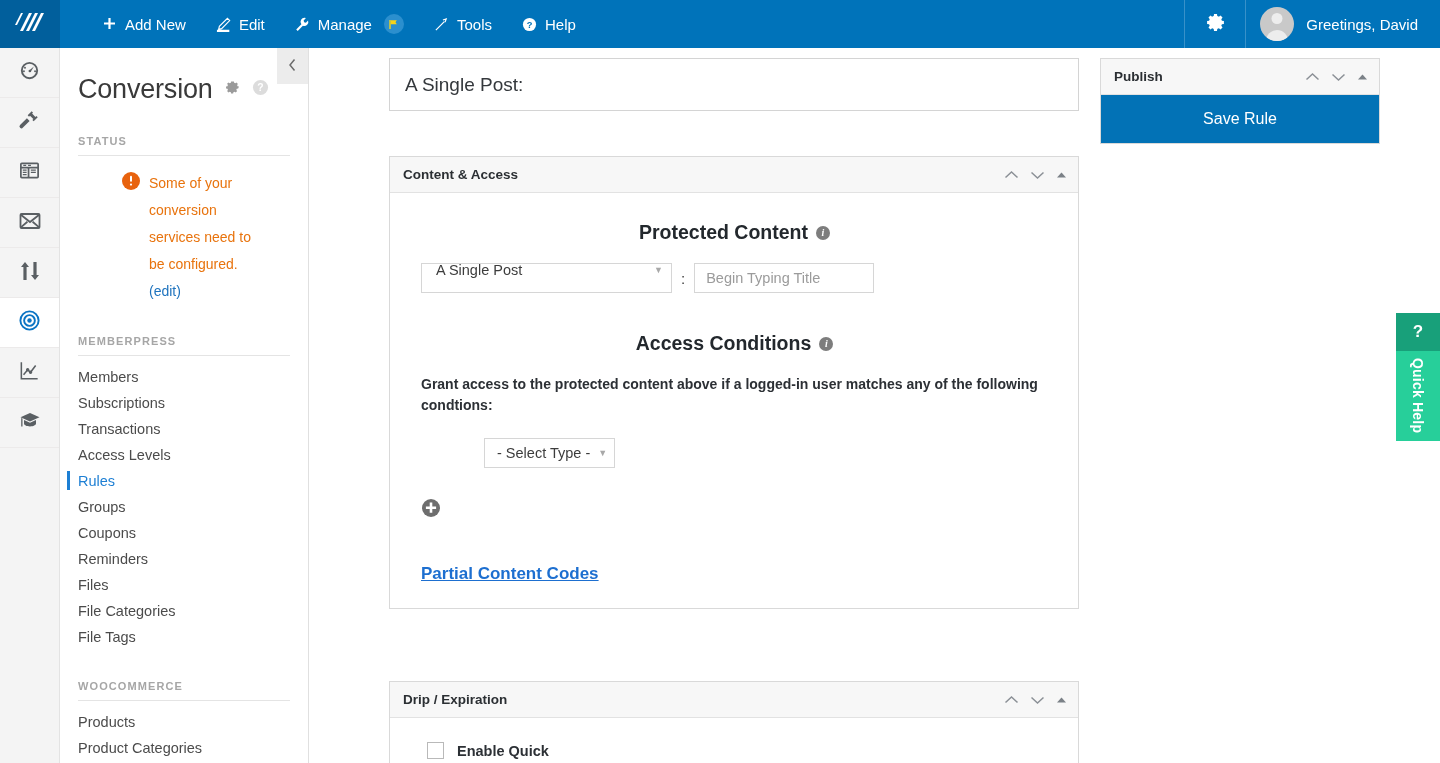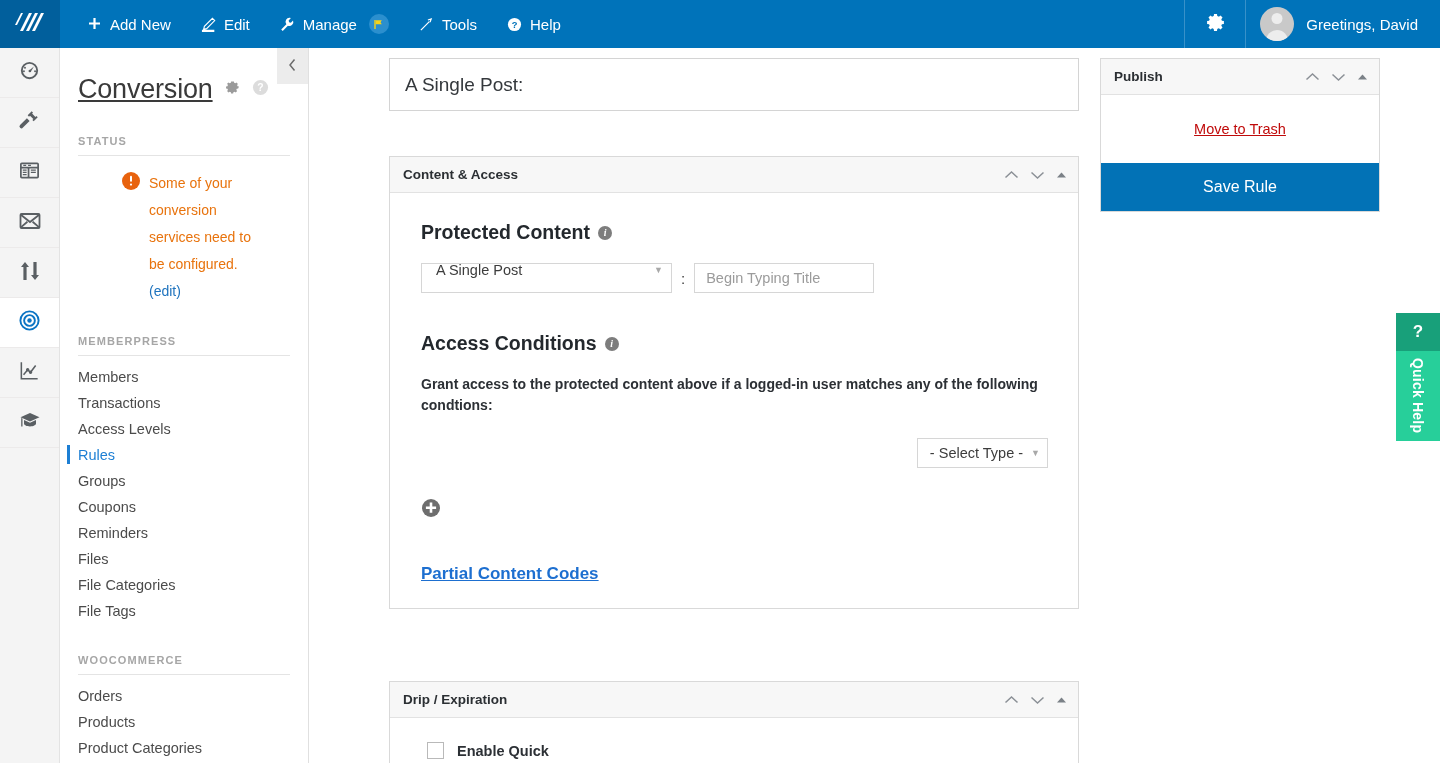--- a/index.html
+++ b/index.html
@@ -18,21 +18,21 @@
     background: #0073ba;
     display: flex; align-items: stretch;
     z-index: 40;
   }
   .brand {
     width: 60px; height: 48px; background: #015f9c;
     display: flex; align-items: center; justify-content: center;
     flex: 0 0 60px;
   }
   .brand svg { display: block; }
-  .topnav { display: flex; align-items: flex-end; padding-left: 13px; gap: 2px; }
+  .topnav { display: flex; align-items: flex-end; padding-left: 28px; gap: 2px; }
   .topnav-item {
     display: flex; align-items: center; gap: 8px;
     color: #ffffff; font-size: 15px; padding: 0 14px; height: 48px;
     cursor: pointer; white-space: nowrap;
   }
   .topnav-item .ico { display: inline-flex; align-items: center; }
   .flag-badge {
     width: 20px; height: 20px; border-radius: 50%;
     background: #2b8fce; display: inline-flex;
     align-items: center; justify-content: center; margin-left: 4px;
@@ -93,21 +93,20 @@
     cursor: pointer; color: #6b6b6b; font-size: 15px; line-height: 1;
     padding: 0;
   }
   .subnav-title {
     display: flex; align-items: center; gap: 11px;
     padding: 26px 0 0 18px;
   }
   .subnav-title h1 {
     margin: 0; font-size: 27px; font-weight: 400; color: #3a3a3a;
     letter-spacing: -.2px;
-    text-decoration: underline;
   }
   .sec-head {
     margin: 30px 18px 0 18px;
     font-size: 11px; letter-spacing: 1.1px; color: #a6a6a6;
     font-weight: 700; text-transform: uppercase;
     padding-bottom: 8px; border-bottom: 1px solid #e4e4e4;
   }
   .status-box {
     display: flex; gap: 9px; padding: 14px 18px 0 62px;
   }
@@ -152,21 +151,21 @@
   }
   .panel-head .ptitle {
     font-size: 13.5px; font-weight: 700; color: #2b2f33;
   }
   .panel-ctrls { margin-left: auto; display: flex; align-items: center; gap: 11px; }
   .ctrl { cursor: pointer; display: inline-flex; align-items: center; justify-content: center; }
   .panel-body { padding: 28px 30px 24px 31px; }
 
   h2.sec {
     margin: 0 0 19px 0; font-size: 19.5px; font-weight: 700; color: #23282d;
-    display: flex; align-items: center; gap: 8px;
+    display: flex; align-items: center; gap: 8px; justify-content: center;
   }
   .info-i {
     width: 14px; height: 14px; border-radius: 50%; background: #7d7d7d;
     color: #fff; font-size: 10px; font-weight: 700; font-style: italic;
     display: inline-flex; align-items: center; justify-content: center;
     font-family: "Liberation Serif", serif;
   }
   .row-inline { display: flex; align-items: center; gap: 9px; }
   .fake-select {
     height: 30px; border: 1px solid #d6d6d6; background: #fff;
@@ -183,21 +182,21 @@
   .text-input {
     width: 180px; height: 30px; border: 1px solid #d6d6d6; background: #fff;
     padding: 0 11px; font-size: 14.5px; color: #0f172a;
     font-family: "Liberation Sans", sans-serif;
   }
   .text-input::placeholder { color: #9b9b9b; }
   .grant-text {
     font-size: 14px; font-weight: 700; color: #2c3035; line-height: 21px;
     max-width: 640px; margin: 0 0 22px 0;
   }
-  .cond-row { padding-left: 63px; text-align: right; }
+  .cond-row { padding-left: 63px; }
   .add-btn { margin-top: 30px; cursor: pointer; display: inline-flex; }
   .plink {
     display: inline-block; margin-top: 42px;
     font-size: 17px; font-weight: 700; color: #1d6fd0;
     text-decoration: underline; cursor: pointer;
   }
   .check-row { display: flex; align-items: center; gap: 13px; padding: 24px 0 0 7px; }
   .checkbox {
     width: 17px; height: 17px; border: 1px solid #b9b9b9; background: #fff;
     flex: 0 0 17px; cursor: pointer;
@@ -435,34 +434,34 @@
     </span>
     <div class="status-text">
       <span>Some of your conversion services need to be configured.</span>
       <a>(edit)</a>
     </div>
   </div>
 
   <div class="sec-head">MEMBERPRESS</div>
   <ul class="nav-list">
     <li><span>Members</span></li>
+    <li><span>Subscriptions</span></li>
     <li><span>Transactions</span></li>
     <li><span>Access Levels</span></li>
     <li class="active"><span>Rules</span></li>
     <li><span>Groups</span></li>
     <li><span>Coupons</span></li>
     <li><span>Reminders</span></li>
     <li><span>Files</span></li>
     <li><span>File Categories</span></li>
     <li><span>File Tags</span></li>
   </ul>
 
   <div class="sec-head">WOOCOMMERCE</div>
   <ul class="nav-list">
-    <li><span>Orders</span></li>
     <li><span>Products</span></li>
     <li><span>Product Categories</span></li>
 
   </ul>
 </div>
 
 <div class="main">
 
   <div class="title-box">
     <span>A Single Post:</span>
@@ -580,23 +579,20 @@
               <path d="M1.5 2.5L7.5 8l6-5.5"></path>
             </svg>
         </span>
         <span class="ctrl">
           <svg width="11" height="8" viewBox="0 0 11 8">
               <polygon points="5.5,1.5 10,6.5 1,6.5" fill="#7b8187"></polygon>
             </svg>
         </span>
       </span>
     </div>
-    <div class="trash-wrap">
-      <a class="trash-link">Move to Trash</a>
-    </div>
     <button class="save-btn">Save Rule</button>
   </div>
 </div>
 
 <div class="qh">
   <div class="qh-top">
     <span>?</span>
   </div>
   <div class="qh-body">
     <span>Quick Help</span>

